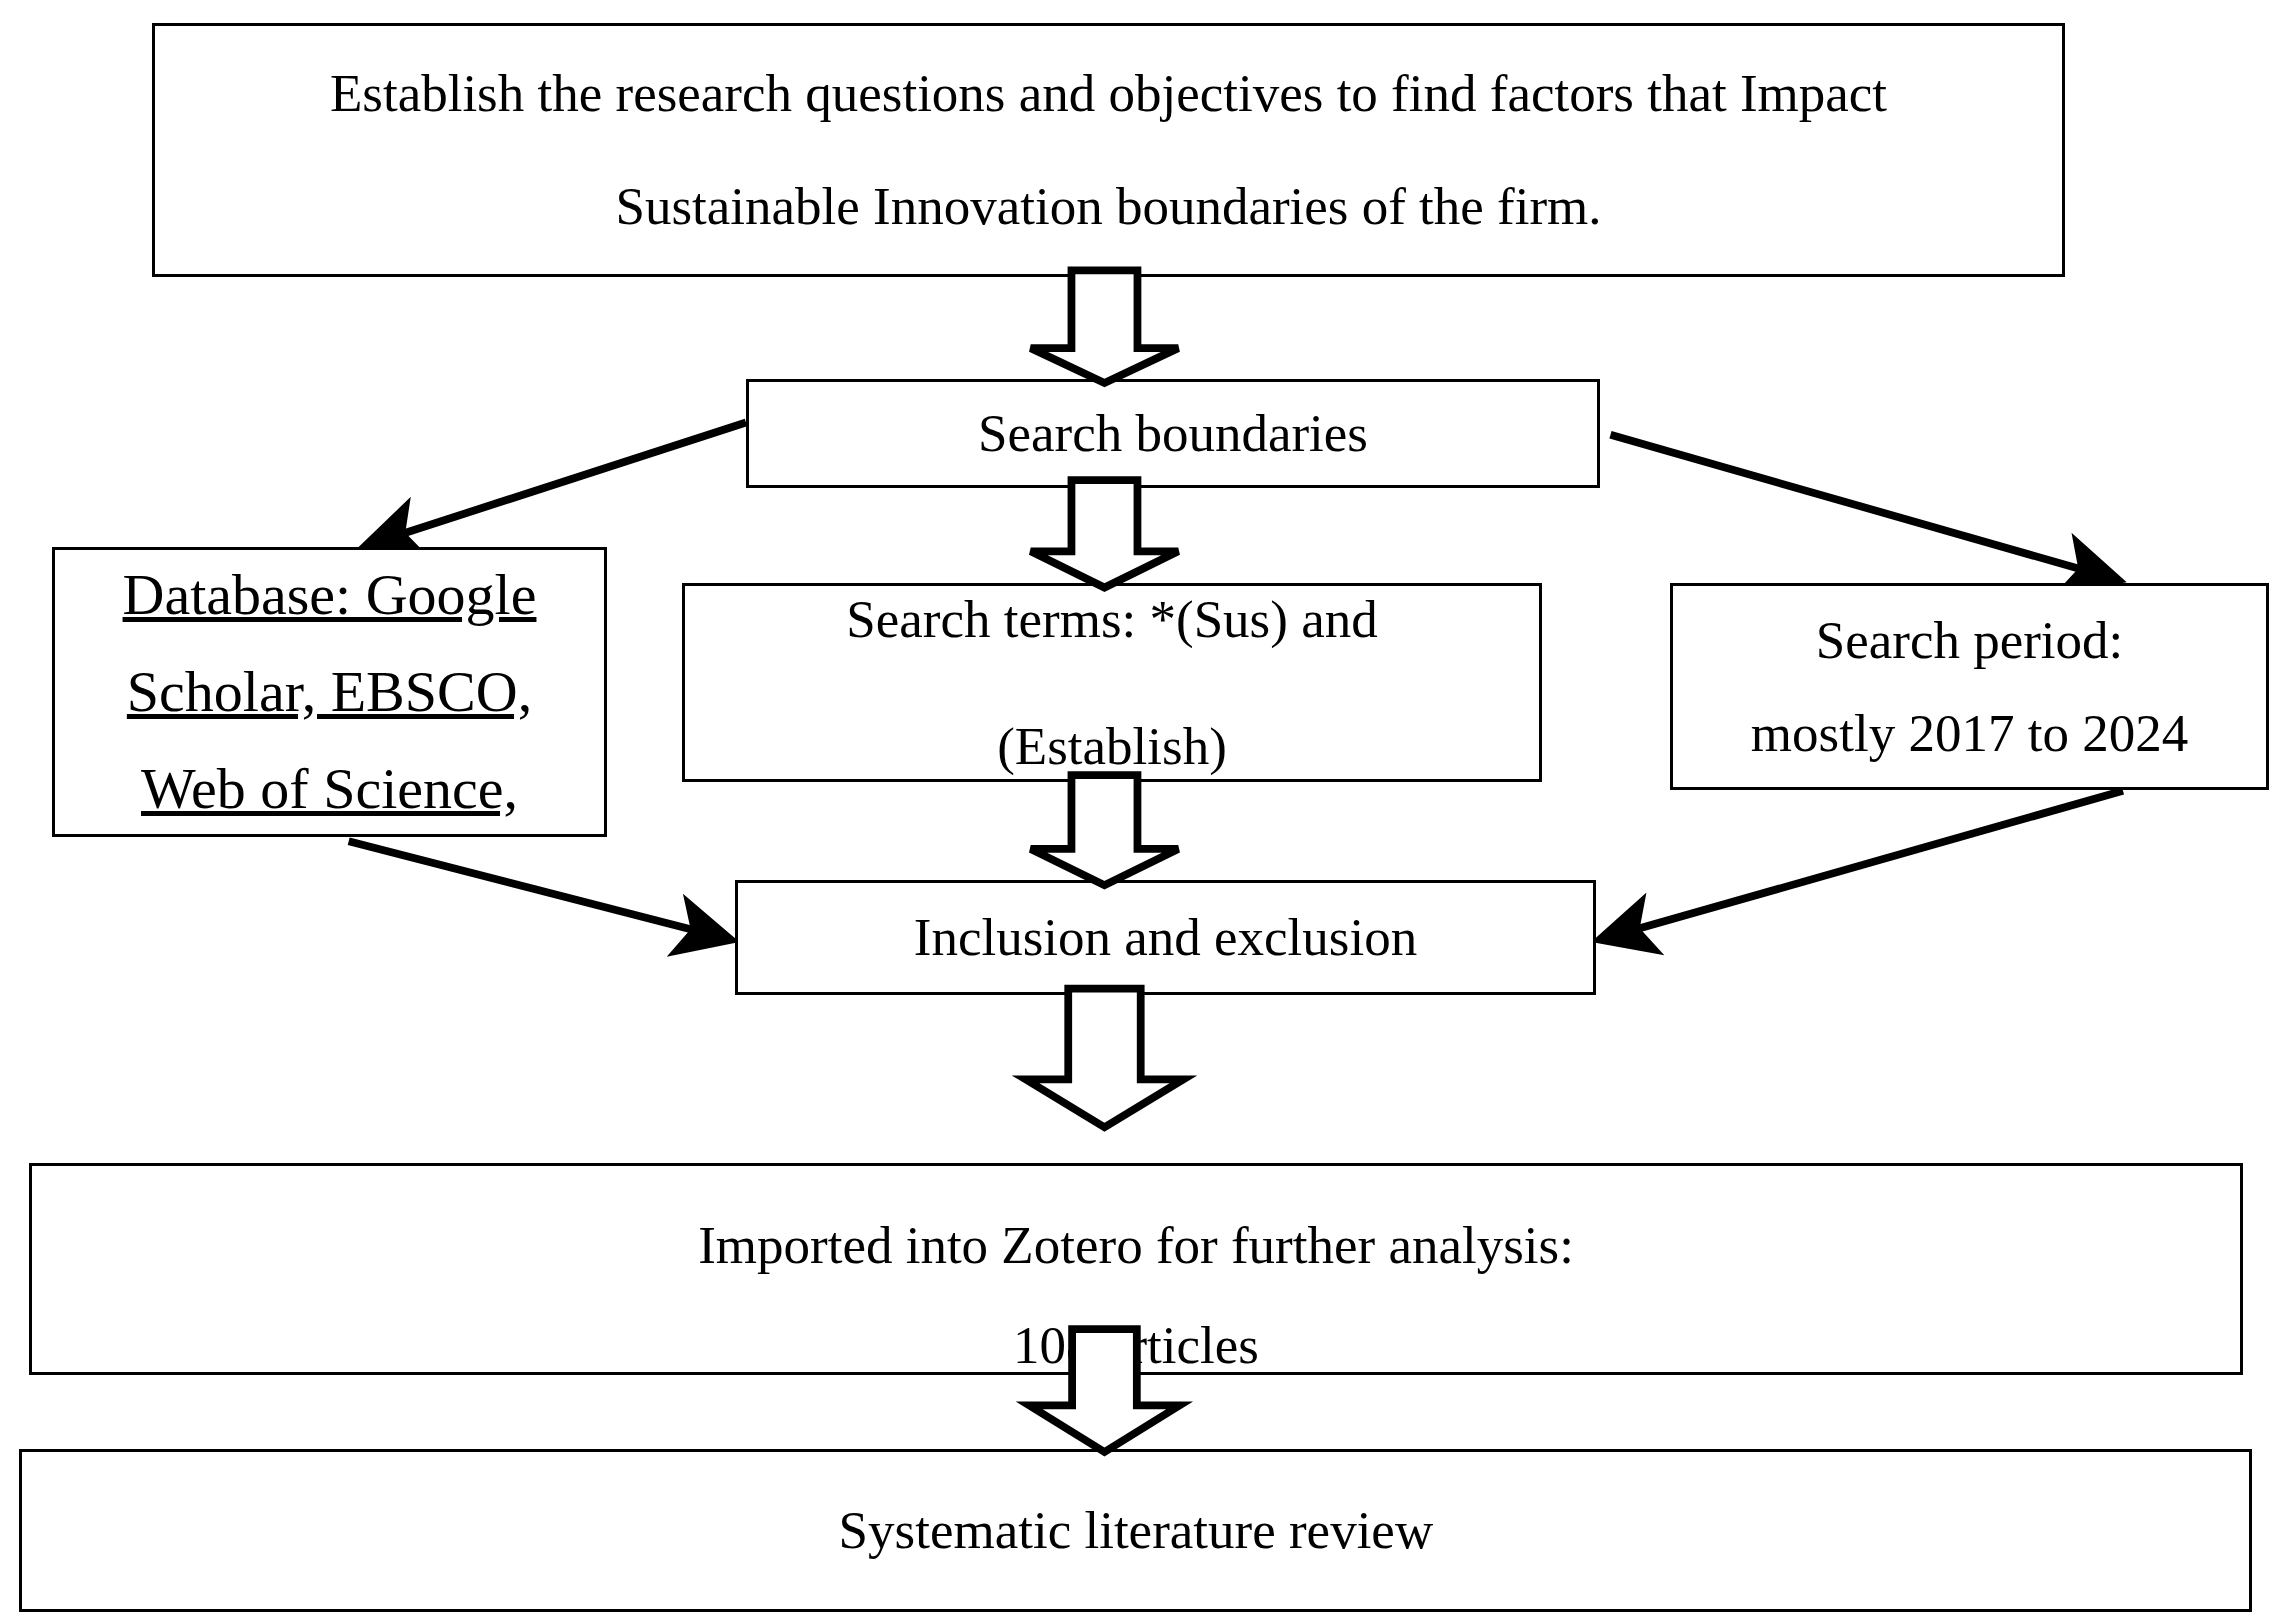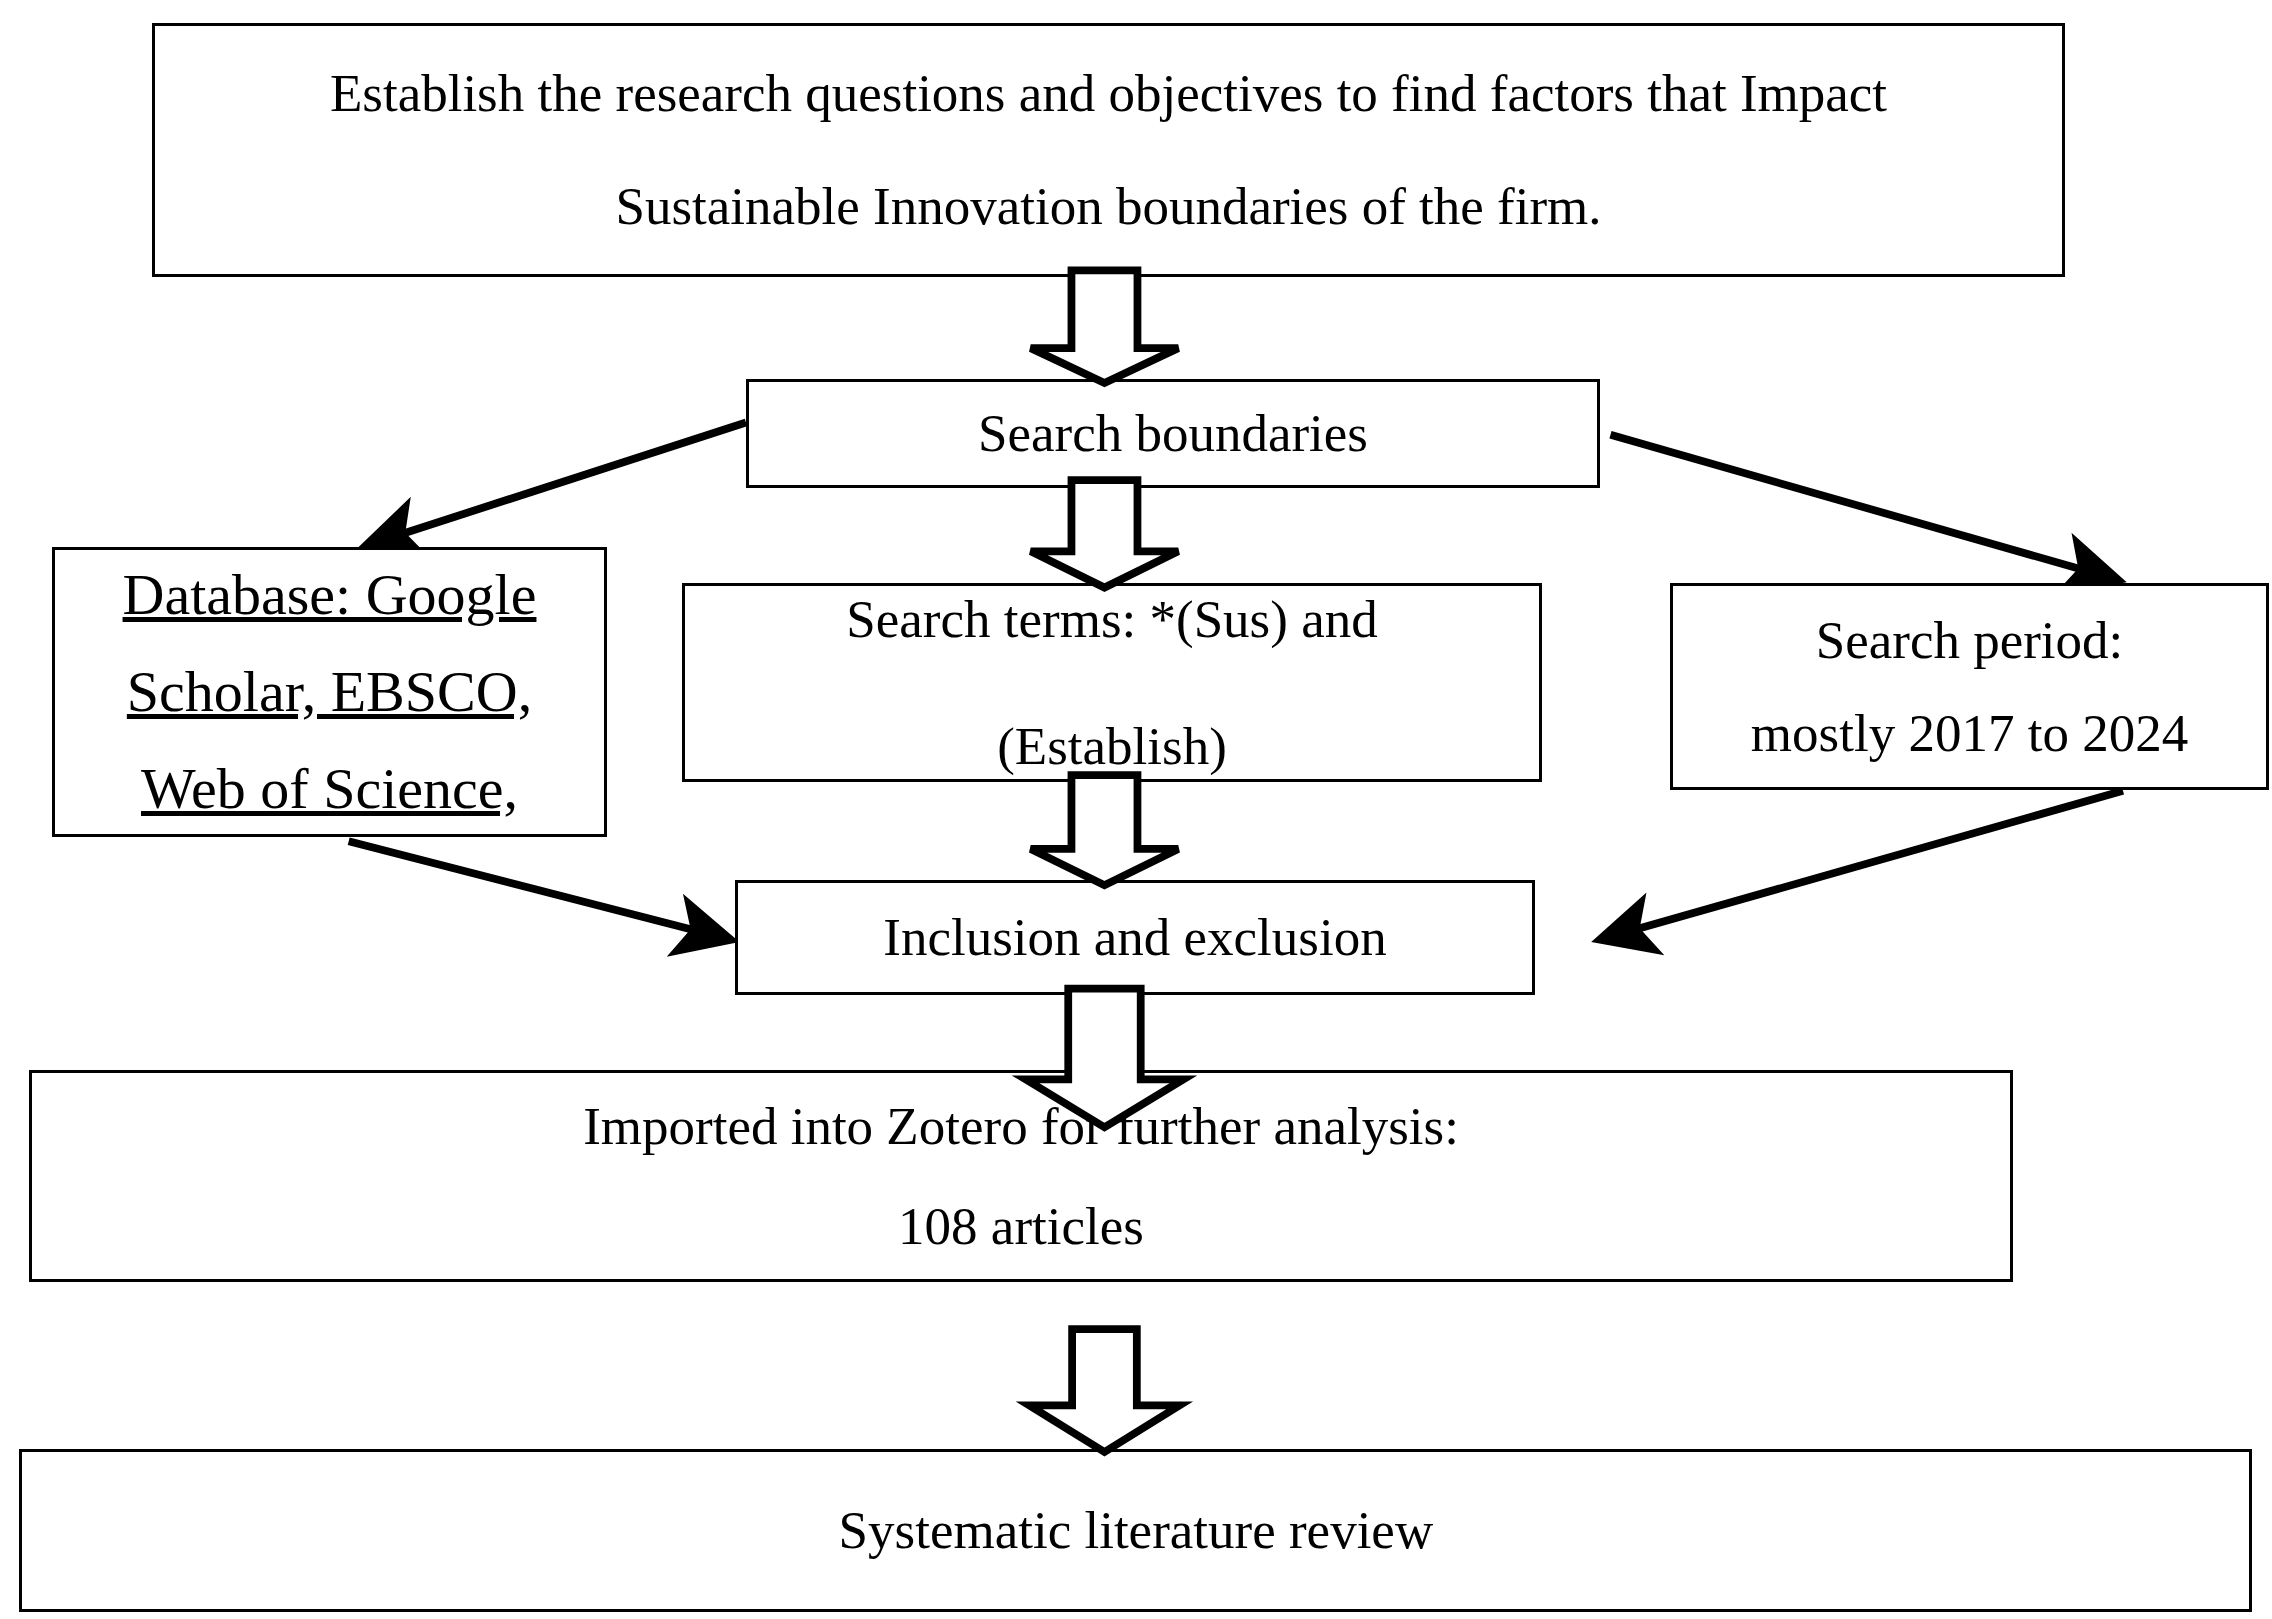--- a/index.html
+++ b/index.html
@@ -46,24 +46,24 @@
   #box-database .line.l2{ margin-bottom:39px; }
 
   #box-search-terms{ left:682px; top:583px; width:860px; height:199px;gap:34px; }
   #box-search-terms .line{ font-size:53px; }
   #box-search-terms .line.l1{ margin-bottom:40px; }
 
   #box-search-period{ left:1670px; top:583px; width:599px; height:207px; }
   #box-search-period .line{ font-size:53px; }
   #box-search-period .line.l1{ margin-bottom:40px; }
 
-  #box-inclusion{ left:735px; top:880px; width:800px; height:115px; }
+  #box-inclusion{ left:735px; top:880px; width:861px; height:115px; }
   #box-inclusion .line{ font-size:53px; }
 
-  #box-zotero{ left:29px; top:1070px; width:1984px; height:212px; }
+  #box-zotero{ left:29px; top:1163px; width:2214px; height:212px;justify-content:flex-end; }
   #box-zotero .line{ font-size:53px; }
   #box-zotero .line.l1{ margin-bottom:47px; }
 
   #box-slr{ left:19.4px; top:1449px; width:2233px; height:163px; }
   #box-slr .line{ font-size:53px; }
 
   
   #connectors{
     position:absolute;
     left:0; top:0;

